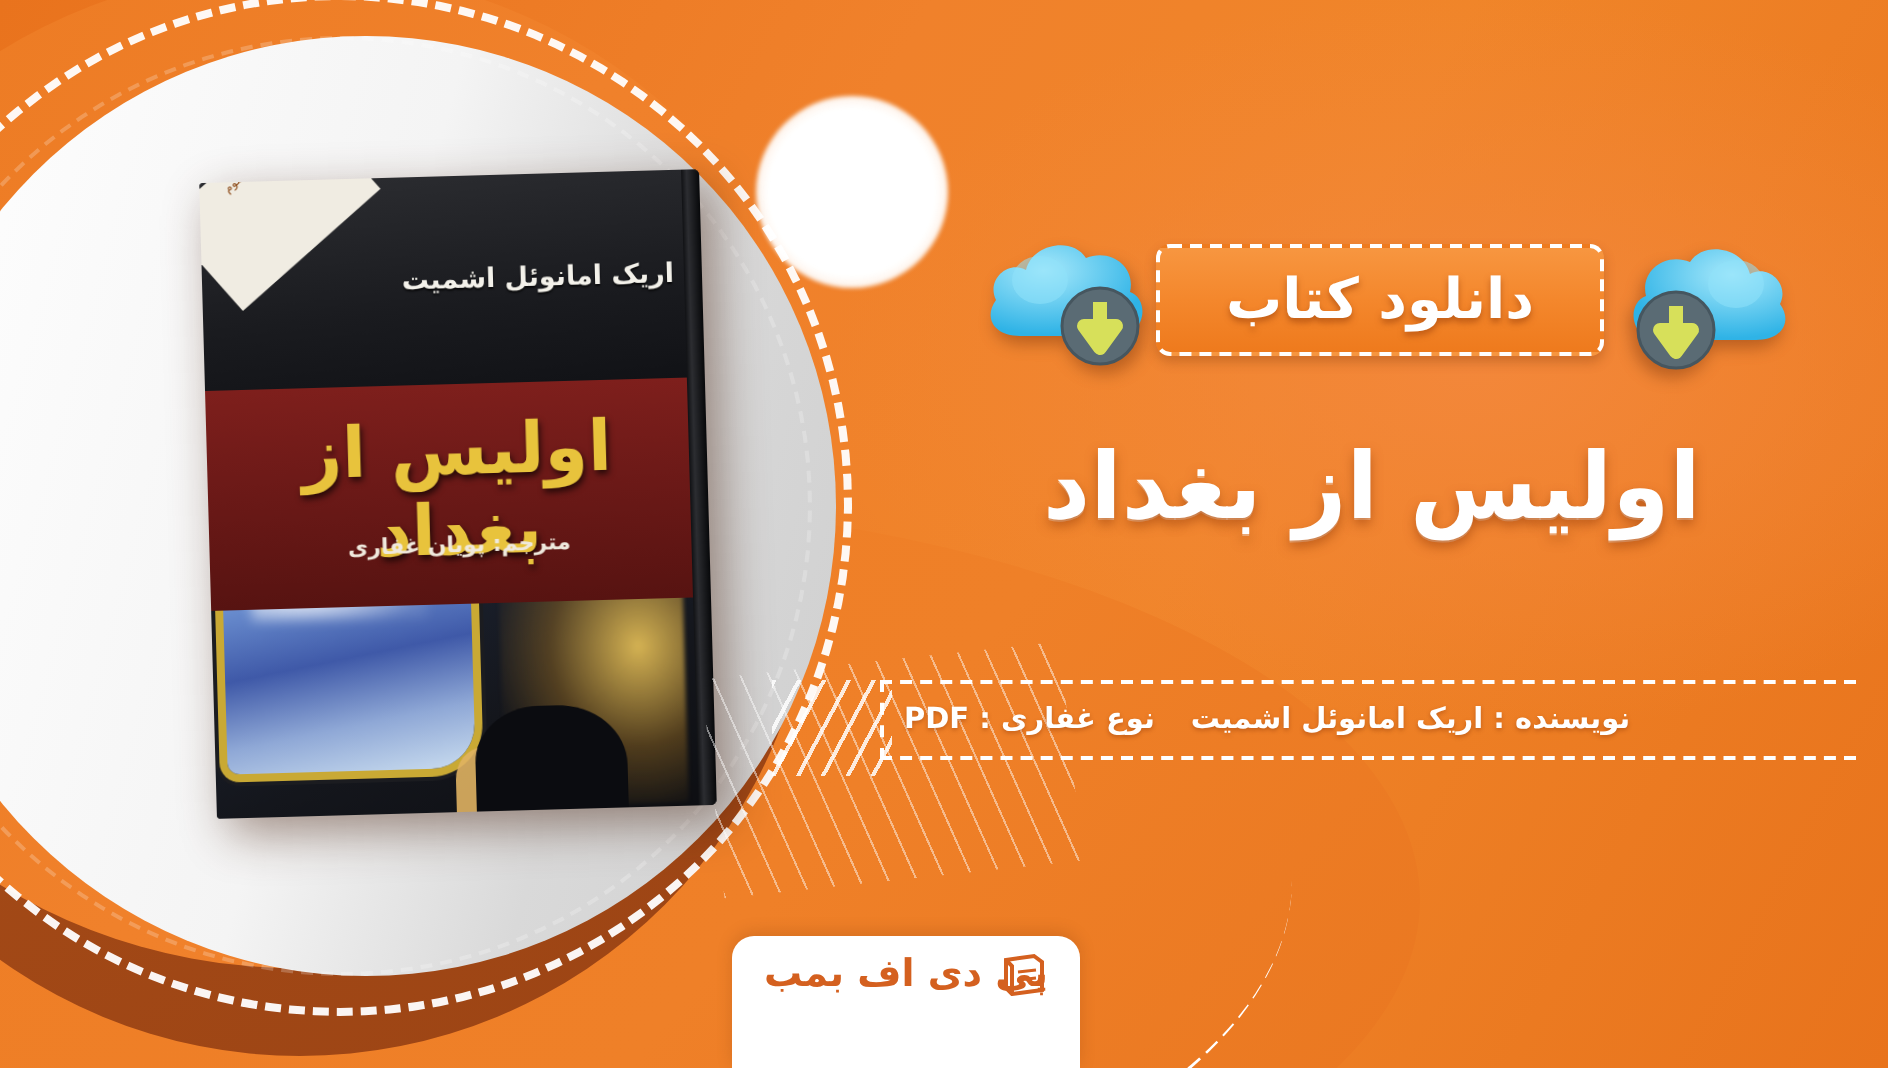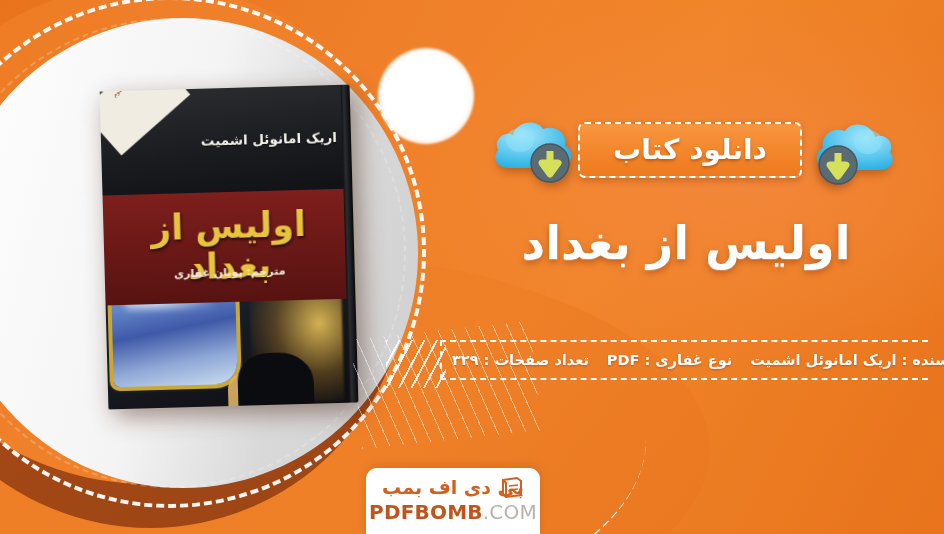--- a/index.html
+++ b/index.html
@@ -373,31 +373,27 @@
       </div>
     </div>
 
     <div class="book-title">اولیس از بغداد</div>
 
     <div class="stripes"></div>
 
     <div class="meta-bar">
       <div class="m">نویسنده : اریک امانوئل اشمیت</div>
       <div class="m">نوع غفاری : PDF</div>
-      <div class="m">تعداد صفحات : ۳۲۹</div>
     </div>
   </div>
 
   <div class="logo-card">
     <div class="logo-fa">پی دی اف بمب</div>
     <div class="logo-icon">
       <svg viewBox="0 0 24 22" xmlns="http://www.w3.org/2000/svg">
         <path d="M3 4 L17 2 L21 5 L21 19 L6 21 L3 18 Z" fill="none" stroke="#d4601f" stroke-width="2"></path>
         <path d="M6 21 L6 7 L3 4" fill="none" stroke="#d4601f" stroke-width="2"></path>
         <path d="M9 10 L18 9 M9 14 L18 13" stroke="#d4601f" stroke-width="1.6"></path>
       </svg>
     </div>
-    <div class="logo-en">
-      <span class="b">PDFBOMB</span><span class="c">.COM</span>
-    </div>
   </div>
 
 </div>
 
 </body></html>

